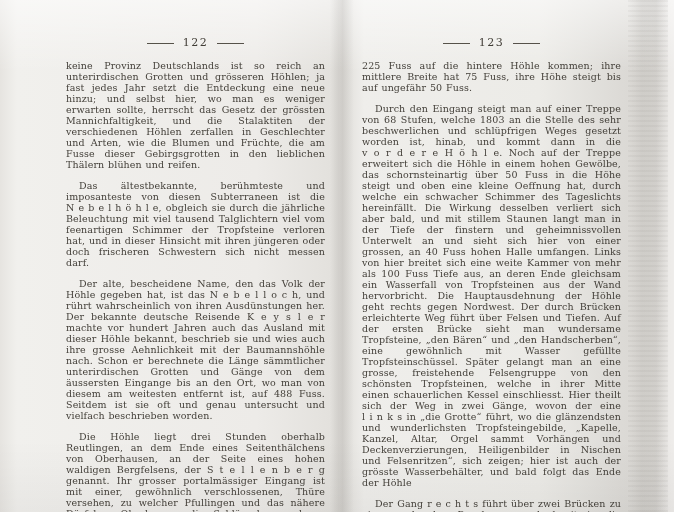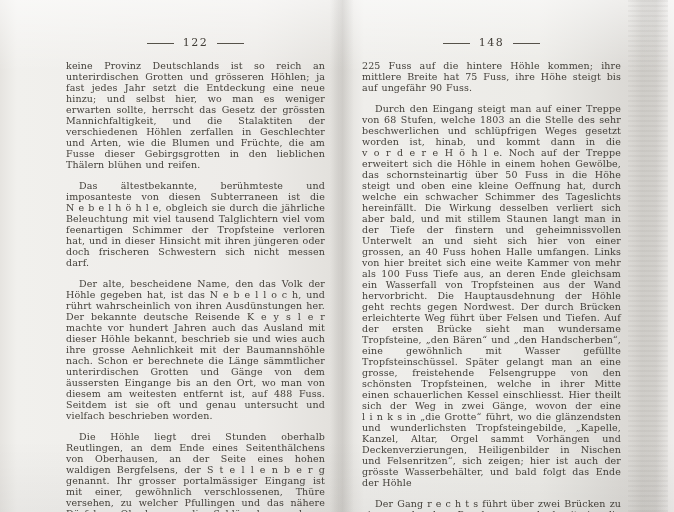--- a/index.html
+++ b/index.html
@@ -65,23 +65,23 @@
         <p class="para">keine Provinz Deutschlands ist so reich an unterirdischen Grotten und grösseren Höhlen; ja fast jedes Jahr setzt die Entdeckung eine neue hinzu; und selbst hier, wo man es weniger erwarten sollte, herrscht das Gesetz der grössten Mannichfaltigkeit, und die Stalaktiten der verschiedenen Höhlen zerfallen in Geschlechter und Arten, wie die Blumen und Früchte, die am Fusse dieser Gebirgsgrotten in den lieblichen Thälern blühen und reifen.</p>
         <p class="para indent">Das ältestbekannte, berühmteste und imposanteste von diesen Subterraneen ist die N&nbsp;e&nbsp;b&nbsp;e&nbsp;l&nbsp;h&nbsp;ö&nbsp;h&nbsp;l&nbsp;e, obgleich sie durch die jährliche Beleuchtung mit viel tausend Talglichtern viel vom feenartigen Schimmer der Tropfsteine verloren hat, und in dieser Hinsicht mit ihren jüngeren oder doch frischeren Schwestern sich nicht messen darf.</p>
         <p class="para indent">Der alte, bescheidene Name, den das Volk der Höhle gegeben hat, ist das N&nbsp;e&nbsp;b&nbsp;e&nbsp;l&nbsp;l&nbsp;o&nbsp;c&nbsp;h, und rührt wahrscheinlich von ihren Ausdünstungen her. Der bekannte deutsche Reisende K&nbsp;e&nbsp;y&nbsp;s&nbsp;l&nbsp;e&nbsp;r machte vor hundert Jahren auch das Ausland mit dieser Höhle bekannt, beschrieb sie und wies auch ihre grosse Aehnlichkeit mit der Baumannshöhle nach. Schon er berechnete die Länge sämmtlicher unterirdischen Grotten und Gänge von dem äussersten Eingange bis an den Ort, wo man von diesem am weitesten entfernt ist, auf 488 Fuss. Seitdem ist sie oft und genau untersucht und vielfach beschrieben worden.</p>
         <p class="para indent">Die Höhle liegt drei Stunden oberhalb Reutlingen, an dem Ende eines Seitenthälchens von Oberhausen, an der Seite eines hohen waldigen Bergfelsens, der S&nbsp;t&nbsp;e&nbsp;l&nbsp;l&nbsp;e&nbsp;n&nbsp;b&nbsp;e&nbsp;r&nbsp;g genannt. Ihr grosser portalmässiger Eingang ist mit einer, gewöhnlich verschlossenen, Thüre versehen, zu welcher Pfullingen und das nähere Dörfchen Oberhausen die Schlüssel verwahren. Dieser Eingang öffnet sich gegen Nordost an der steilen, felsigen Waldwand, ungefähr 140 Fuss unter dem Rande des Gebirges und 2457 Fuss über der Meeresfläche, zwischen bemoosten Felsen. Die Höhle selbst besteht aus mehreren Abtheilungen, der untern, der obern und den zwei kleinern obern Höhlen. Die untere Höhle theilt sich wieder in die vordere und hintere Höhle, welche beide nur durch einen schmalen Durchgang verbunden sind. Die Hauptrichtung der ganzen Höhle geht von Südost nach Nordwest; ihre Länge beträgt 540 Fuss, wovon 315 Fuss auf die vordere und</p>
       </div>
   </div>
 
   <div class="page page-right">
     <div class="pagehead">
       <span class="rule"></span>
-      <span class="pagenum">148</span>
+      <span class="pagenum">123</span>
       <span class="rule"></span>
     </div>
     <div class="pagetext">
-        <p class="para">225 Fuss auf die hintere Höhle kommen; ihre mittlere Breite hat 75 Fuss, ihre Höhe steigt bis auf ungefähr 90 Fuss.</p>
+        <p class="para">225 Fuss auf die hintere Höhle kommen; ihre mittlere Breite hat 75 Fuss, ihre Höhe steigt bis auf ungefähr 50 Fuss.</p>
         <p class="para indent">Durch den Eingang steigt man auf einer Treppe von 68 Stufen, welche 1803 an die Stelle des sehr beschwerlichen und schlüpfrigen Weges gesetzt worden ist, hinab, und kommt dann in die v&nbsp;o&nbsp;r&nbsp;d&nbsp;e&nbsp;r&nbsp;e H&nbsp;ö&nbsp;h&nbsp;l&nbsp;e. Noch auf der Treppe erweitert sich die Höhle in einem hohen Gewölbe, das schornsteinartig über 50 Fuss in die Höhe steigt und oben eine kleine Oeffnung hat, durch welche ein schwacher Schimmer des Tageslichts hereinfällt. Die Wirkung desselben verliert sich aber bald, und mit stillem Staunen langt man in der Tiefe der finstern und geheimnissvollen Unterwelt an und sieht sich hier von einer grossen, an 40 Fuss hohen Halle umfangen. Links von hier breitet sich eine weite Kammer von mehr als 100 Fuss Tiefe aus, an deren Ende gleichsam ein Wasserfall von Tropfsteinen aus der Wand hervorbricht. Die Hauptausdehnung der Höhle geht rechts gegen Nordwest. Der durch Brücken erleichterte Weg führt über Felsen und Tiefen. Auf der ersten Brücke sieht man wundersame Tropfsteine, „den Bären“ und „den Handscherben“, eine gewöhnlich mit Wasser gefüllte Tropfsteinschüssel. Später gelangt man an eine grosse, freistehende Felsengruppe von den schönsten Tropfsteinen, welche in ihrer Mitte einen schauerlichen Kessel einschliesst. Hier theilt sich der Weg in zwei Gänge, wovon der eine l&nbsp;i&nbsp;n&nbsp;k&nbsp;s in „die Grotte“ führt, wo die glänzendsten und wunderlichsten Tropfsteingebilde, „Kapelle, Kanzel, Altar, Orgel sammt Vorhängen und Deckenverzierungen, Heiligenbilder in Nischen und Felsenritzen“, sich zeigen; hier ist auch der grösste Wasserbehälter, und bald folgt das Ende der Höhle</p>
         <p class="para indent">Der Gang r&nbsp;e&nbsp;c&nbsp;h&nbsp;t&nbsp;s führt über zwei Brücken zu einem schmalen Durchgang und damit in die h&nbsp;i&nbsp;n&nbsp;t&nbsp;e&nbsp;r&nbsp;e H&nbsp;ö&nbsp;h&nbsp;l&nbsp;e, die sich gleich beim Eingang in einer Höhe von 20 — 30 Fuss und in einer Breite von 40 — 50 Fuss ausdehnt, und wo uns zuerst der Taufstein begegnet. Nach 150 Schritten trennt sich diese minder merkwürdige Höhle in zwei Aeste und setzt sich von beiden aus in einem o&nbsp;b&nbsp;e&nbsp;r&nbsp;e&nbsp;n S&nbsp;t&nbsp;o&nbsp;c&nbsp;k&nbsp;w&nbsp;e&nbsp;r&nbsp;k&nbsp;e fort. Diese obere, schwer zugängliche Höhle dehnt sich wieder von Südost nach Nordwest, und kann zum Theil nur erklettert und mit Leitern befahren werden. Sie besteht aus vier Haupttheilen, wovon ein Gewölbe rechts</p>
       </div>
   </div>
 
 </div>
 
 </body></html>

